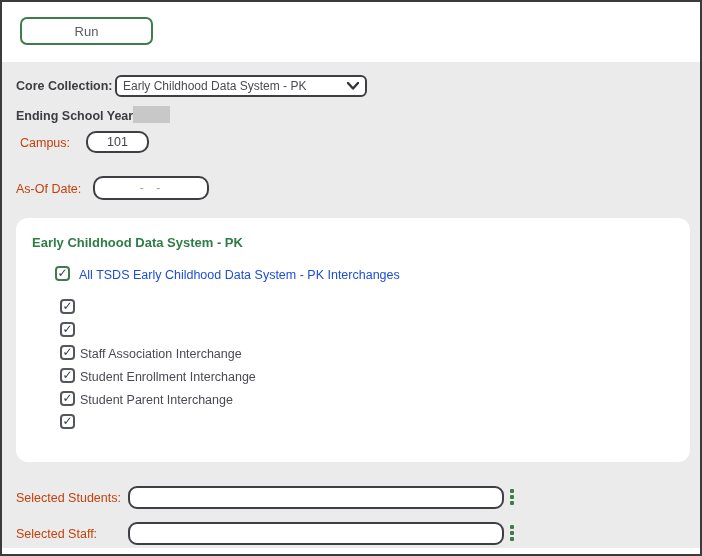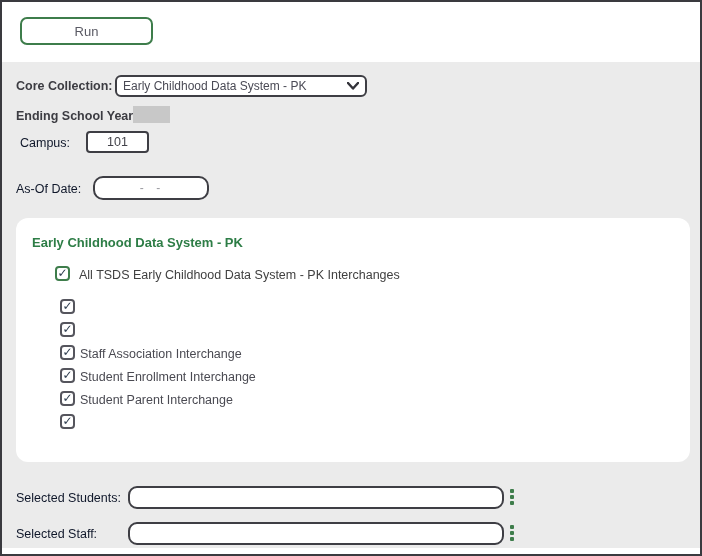--- a/index.html
+++ b/index.html
@@ -19,36 +19,36 @@
   .bottom-strip{
     position:absolute;left:0;top:546px;width:698px;height:6px;
     background:#ffffff;
   }
   .run-btn{
     position:absolute;left:18px;top:15px;width:133px;height:28px;
     background:#ffffff;border:2px solid #3e7d4b;border-radius:7px;
     color:#5a5a64;font-size:13px;display:flex;align-items:center;justify-content:center;
     cursor:pointer;
   }
-  .lbl{position:absolute;color:#0f172a;font-size:12.5px;white-space:nowrap;}
+  .lbl{position:absolute;color:#c2410c;font-size:12.5px;white-space:nowrap;}
   .lbl.bold{font-weight:bold;color:#3c3c42;}
   .select-box{
     position:absolute;left:113px;top:73px;width:252px;height:22px;
     background:#fff;border:2px solid #3e3e44;border-radius:6px;
     display:flex;align-items:center;padding:0 6px;cursor:pointer;
   }
   .select-box .sel-text{flex:1;font-size:12px;color:#4a4a55;white-space:nowrap;overflow:hidden;}
   .chevron{width:12px;height:8px;flex:0 0 auto;}
   .redacted{
     position:absolute;left:131px;top:104px;width:37px;height:17px;
     background:#c8c8c8;
   }
   .mini-input{
     position:absolute;left:84px;top:129px;width:63px;height:22px;
-    background:#fff;border:2px solid #3e3e44;border-radius:4px;
+    background:#fff;border:2px solid #3e3e44;border-radius:10px;
     text-align:center;font-size:12.5px;color:#43434a;
     font-family:"Liberation Sans","DejaVu Sans",sans-serif;padding:0;
   }
   .date-input{
     position:absolute;left:91px;top:174px;width:116px;height:24px;
     background:#fff;border:2px solid #3e3e44;border-radius:10px;
     text-align:center;font-size:12px;color:#43434a;
     font-family:"Liberation Sans","DejaVu Sans",sans-serif;padding:0;
   }
   .date-input::placeholder{color:#9a9aa0;letter-spacing:2px;}
@@ -60,21 +60,21 @@
     position:absolute;left:16px;top:17px;
     color:#2d7d46;font-weight:bold;font-size:13px;white-space:nowrap;
   }
   .cbx{
     position:absolute;width:15px;height:15px;border:2px solid #55555d;border-radius:4px;
     background:#fff;cursor:pointer;display:flex;align-items:center;justify-content:center;
   }
   .cbx.green{border-color:#3e7d4b;}
   .cbx .mark{font-size:12px;line-height:1;color:#2c3b4d;font-weight:bold;transform:translateY(-1px);}
   .cbx-label{position:absolute;font-size:12.5px;color:#4a4a52;white-space:nowrap;cursor:default;}
-  .cbx-label.teal{color:#404040;}
+  .cbx-label.teal{color:#1d4ed8;}
   .wide-input{
     position:absolute;width:376px;height:23px;
     background:#fff;border:2px solid #3e3e44;border-radius:9px;
     font-size:12px;color:#43434a;padding:0 6px;
     font-family:"Liberation Sans","DejaVu Sans",sans-serif;
   }
   .ellipsis{
     position:absolute;width:6px;height:16px;
     display:flex;flex-direction:column;justify-content:space-between;cursor:pointer;
   }

